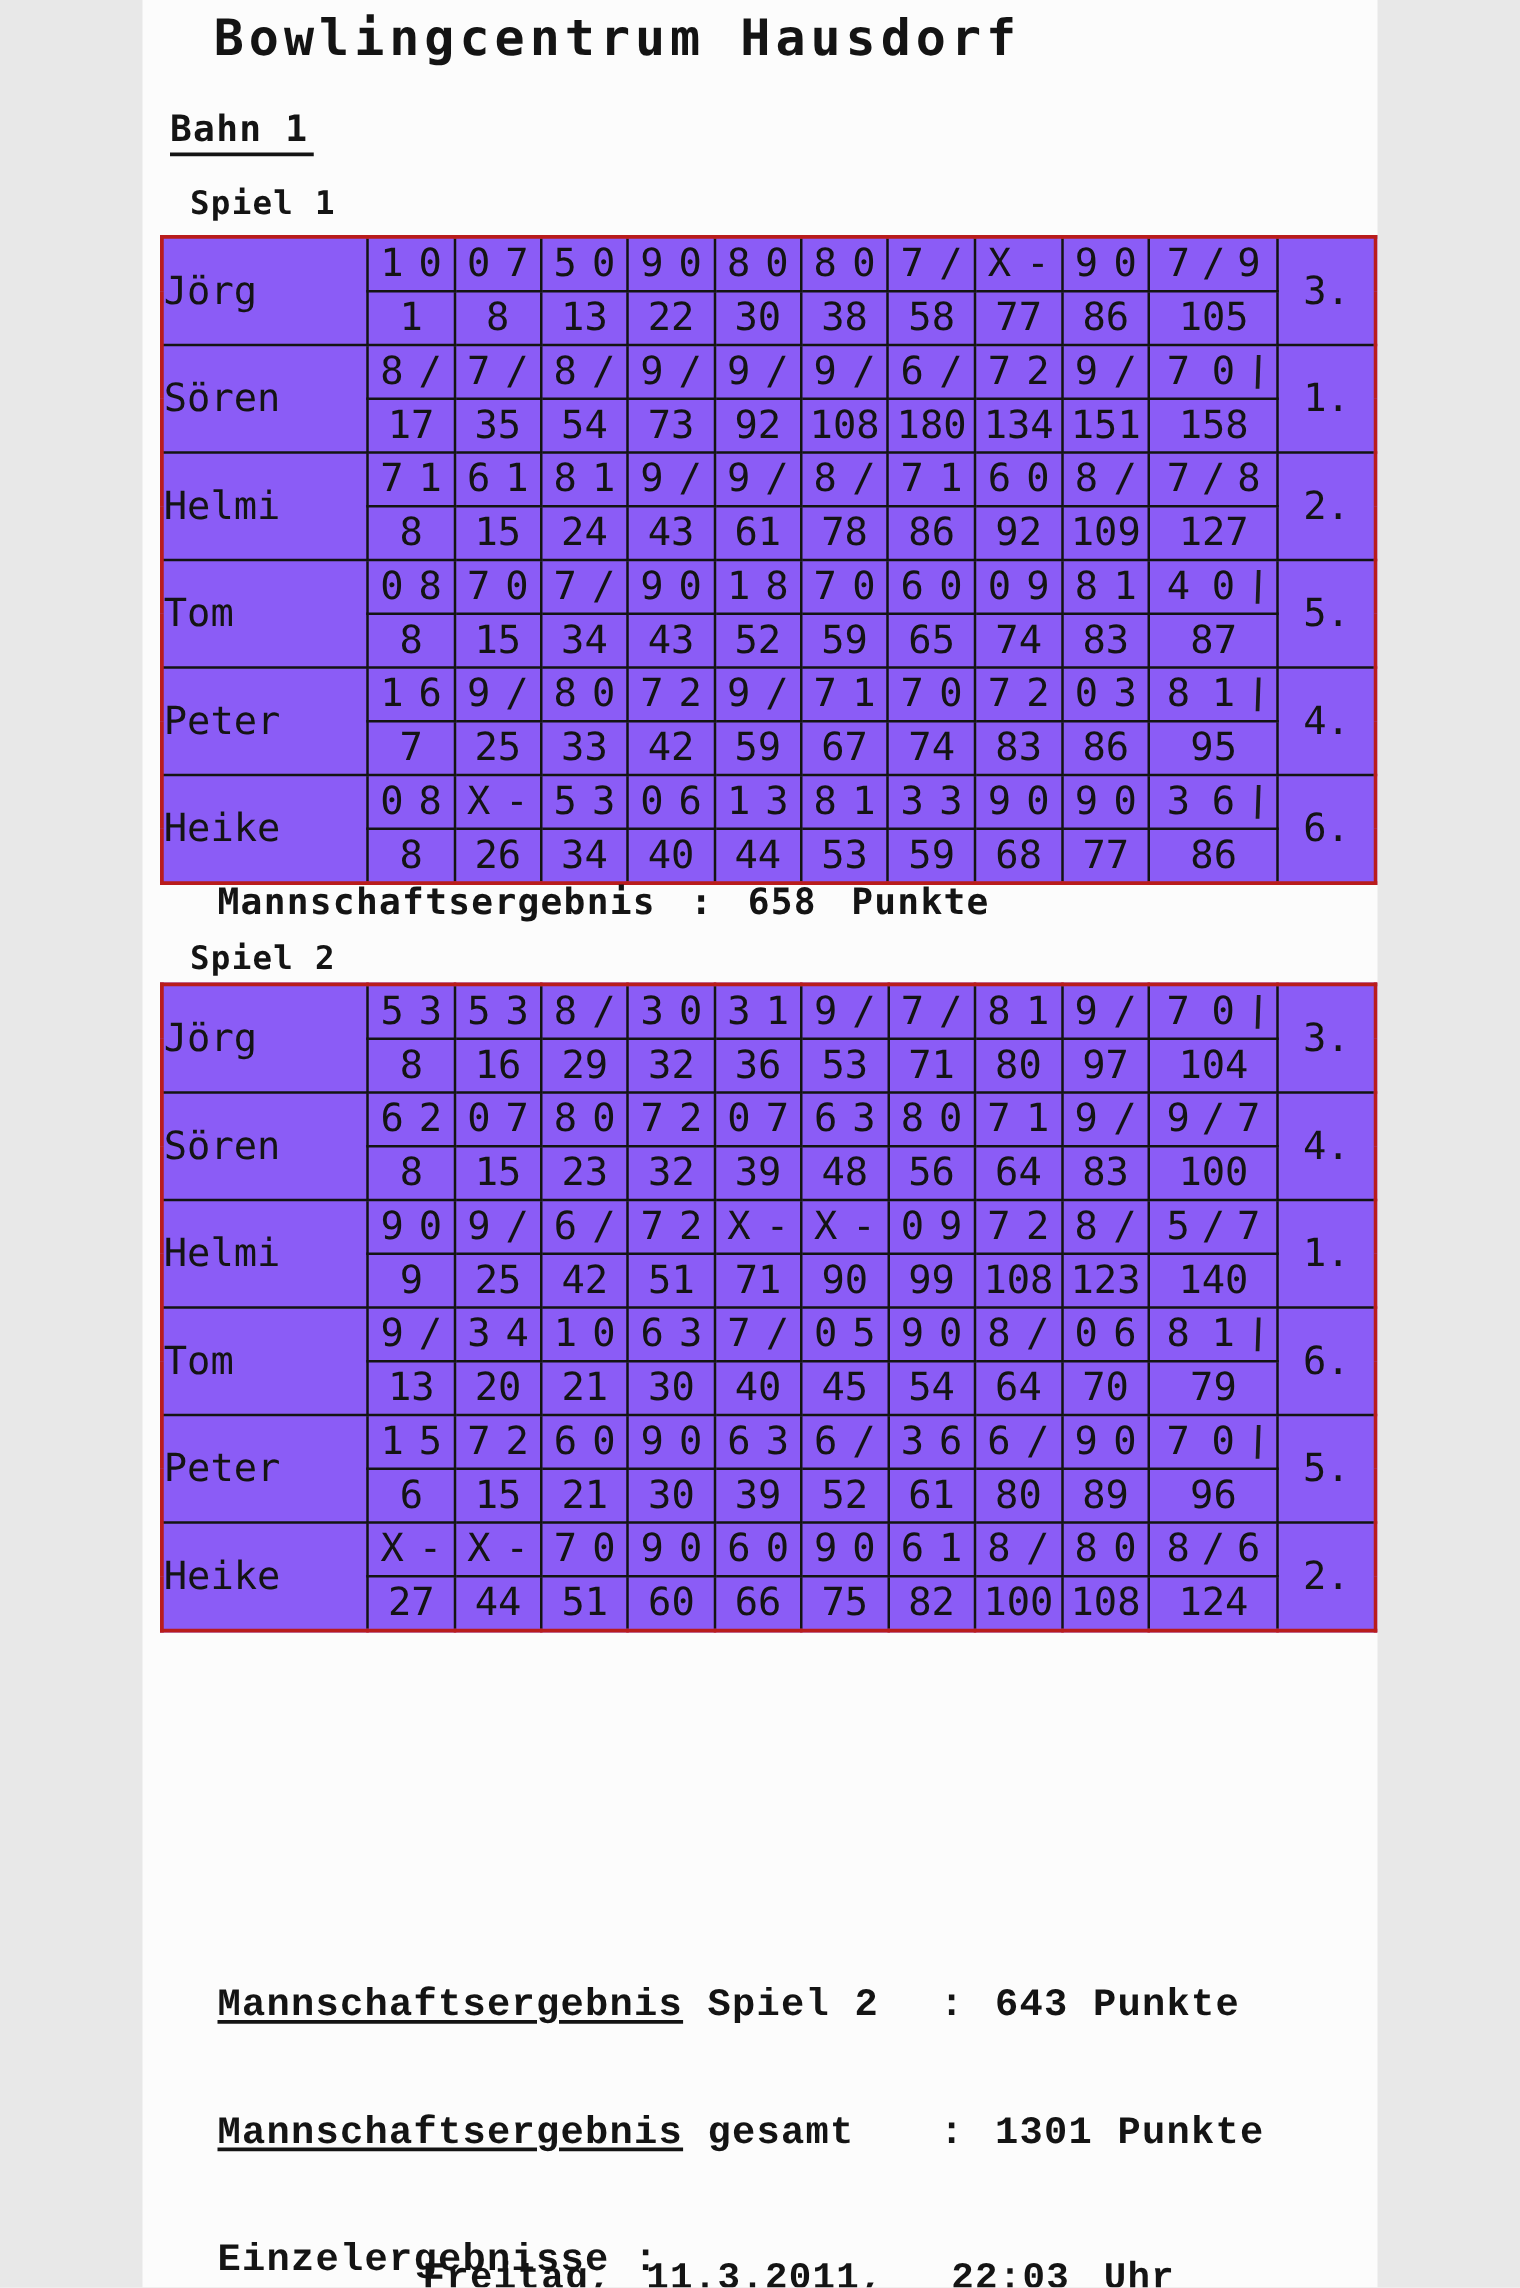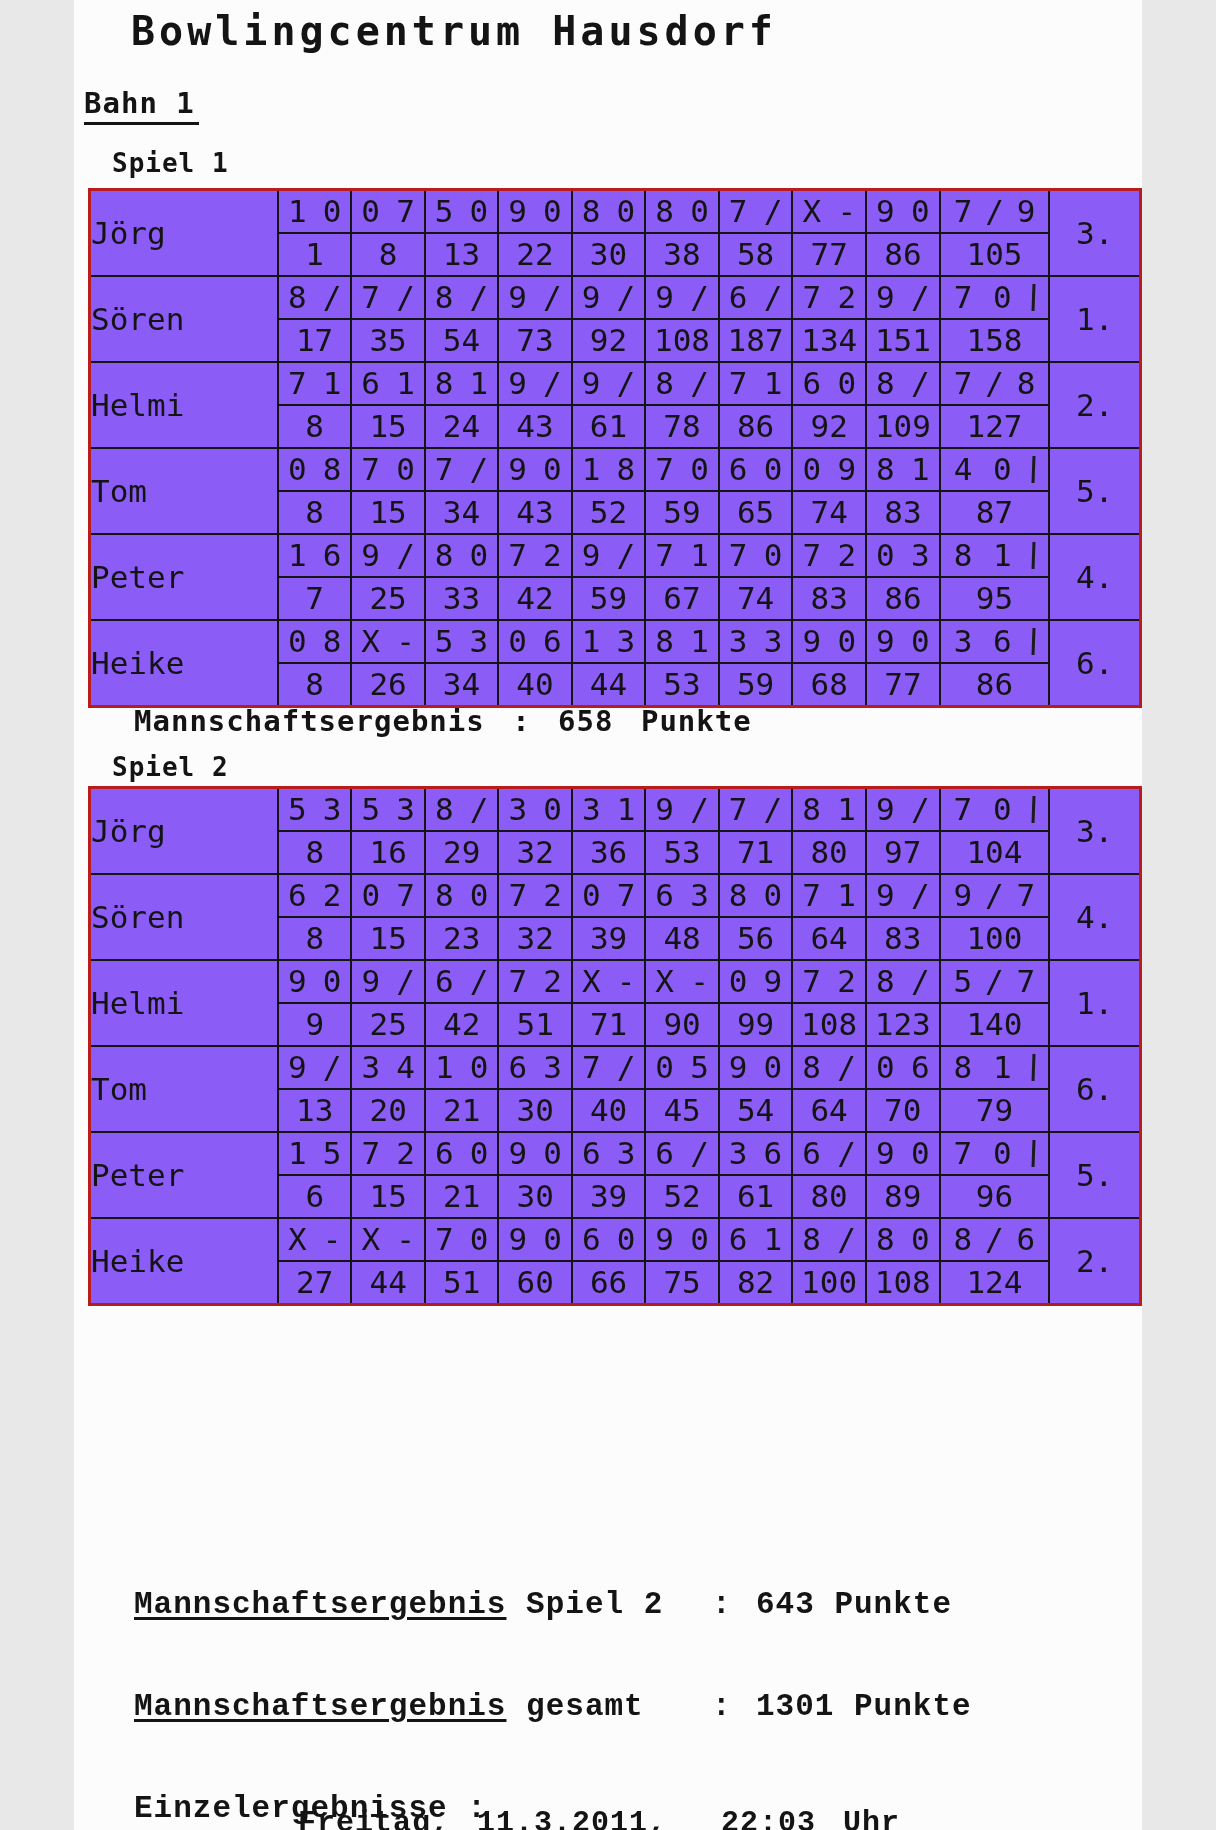--- a/index.html
+++ b/index.html
@@ -1,27 +1,27 @@
 <!DOCTYPE html>
 <html><head>
 <meta charset="utf-8">
 <style>
   html,body{margin:0;padding:0;background:#e8e8e8;}
   .page{
-    position:relative;width:1068px;height:1830px;margin:0 auto;
+    position:relative;width:988px;height:1830px;margin:0 auto;
     background:#fcfcfc;color:#141414;overflow:hidden;
     font-family:"DejaVu Sans Mono",monospace;
   }
   
   .title{
     position:absolute;left:57px;top:8px;
     font-size:40px;font-weight:600;letter-spacing:4px;white-space:pre;
   }
   .lane{
-    position:absolute;left:10px;top:86px;
+    position:absolute;left:22px;top:86px;
     font-size:29px;font-weight:bold;letter-spacing:1px;
     border-bottom:3px solid #141414;padding:0 4px 2px 0;
   }
   .spiel-label{
     position:absolute;left:38px;font-size:26px;font-weight:bold;letter-spacing:1px;white-space:pre;
   }
   .spiel1-label{top:148px;}
   .spiel2-label{top:752px;}
   
   table.score{
@@ -237,21 +237,21 @@
           </td>
           <td class="rank-cell" rowspan="2">1.<span class="pen-right"></span></td>
         </tr>
         <tr>
           <td class="total-cell">17</td>
           <td class="total-cell">35</td>
           <td class="total-cell">54</td>
           <td class="total-cell">73</td>
           <td class="total-cell">92</td>
           <td class="total-cell">108</td>
-          <td class="total-cell">187</td>
+          <td class="total-cell">180</td>
           <td class="total-cell">134</td>
           <td class="total-cell">151</td>
           <td class="total-cell">158</td>
         </tr>
         <tr>
           <td class="name-cell" rowspan="2">Helmi</td>
           <td>
             <div class="throws">
               <span class="t">7</span>
               <span class="t">1</span>

